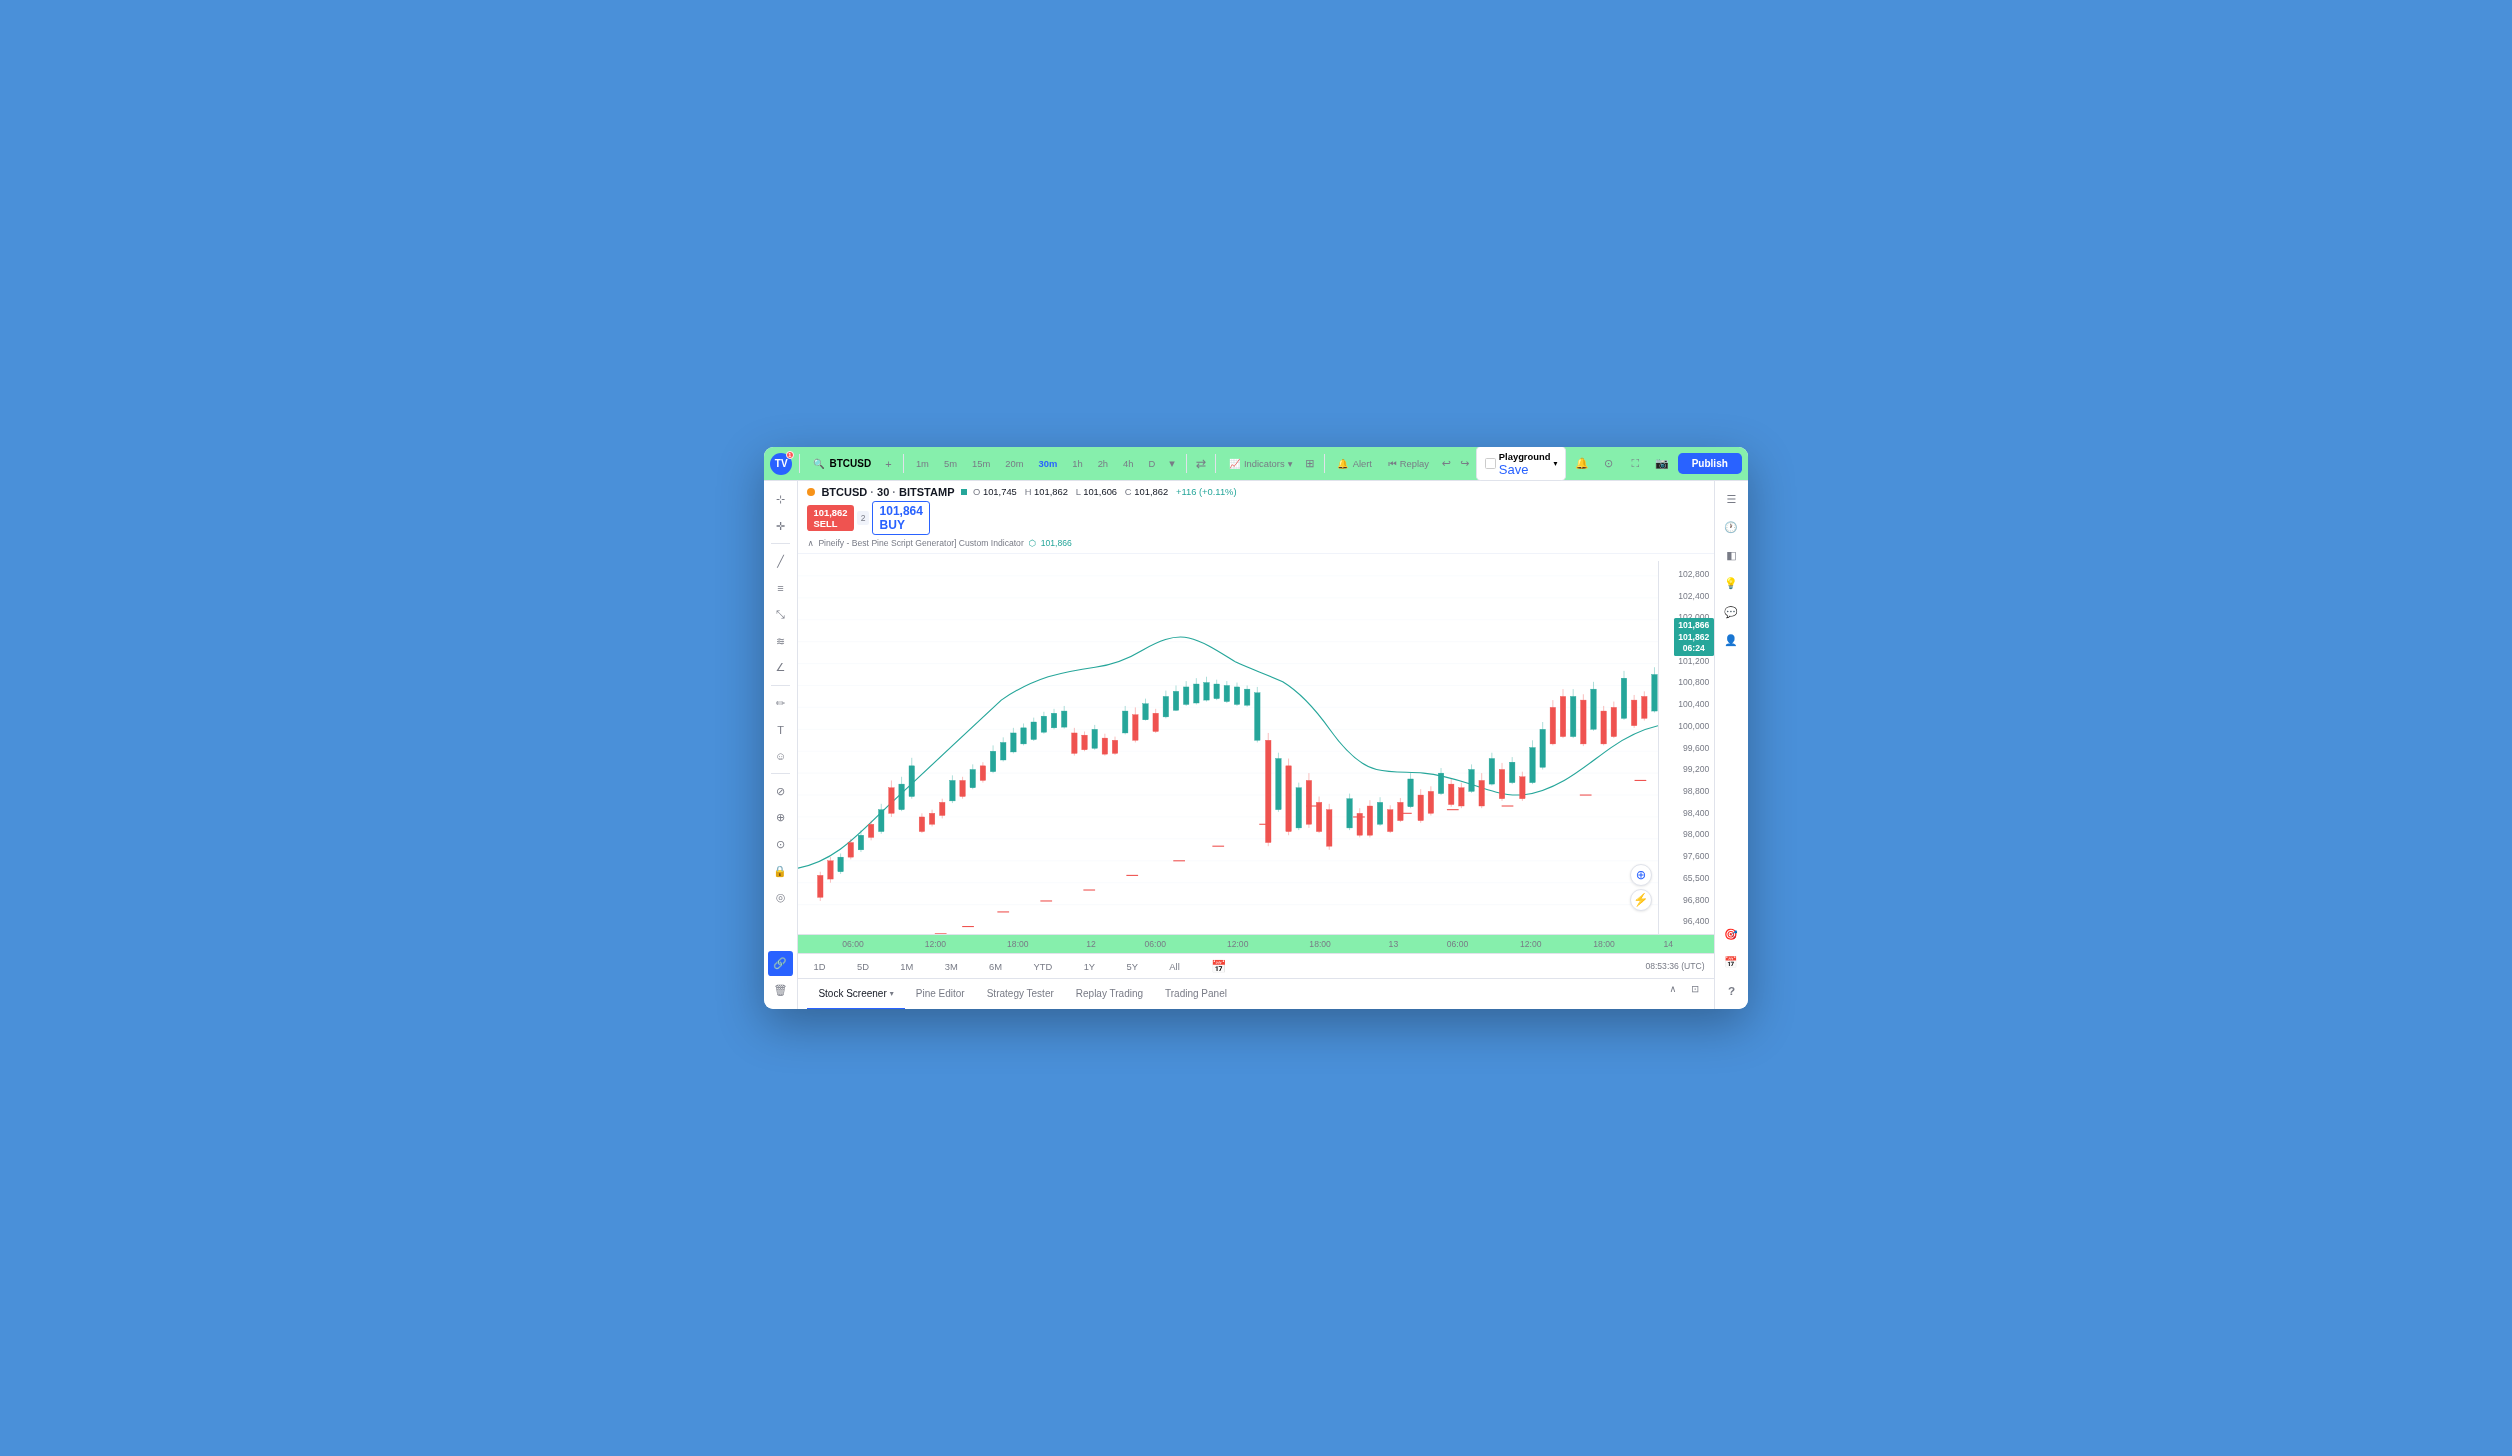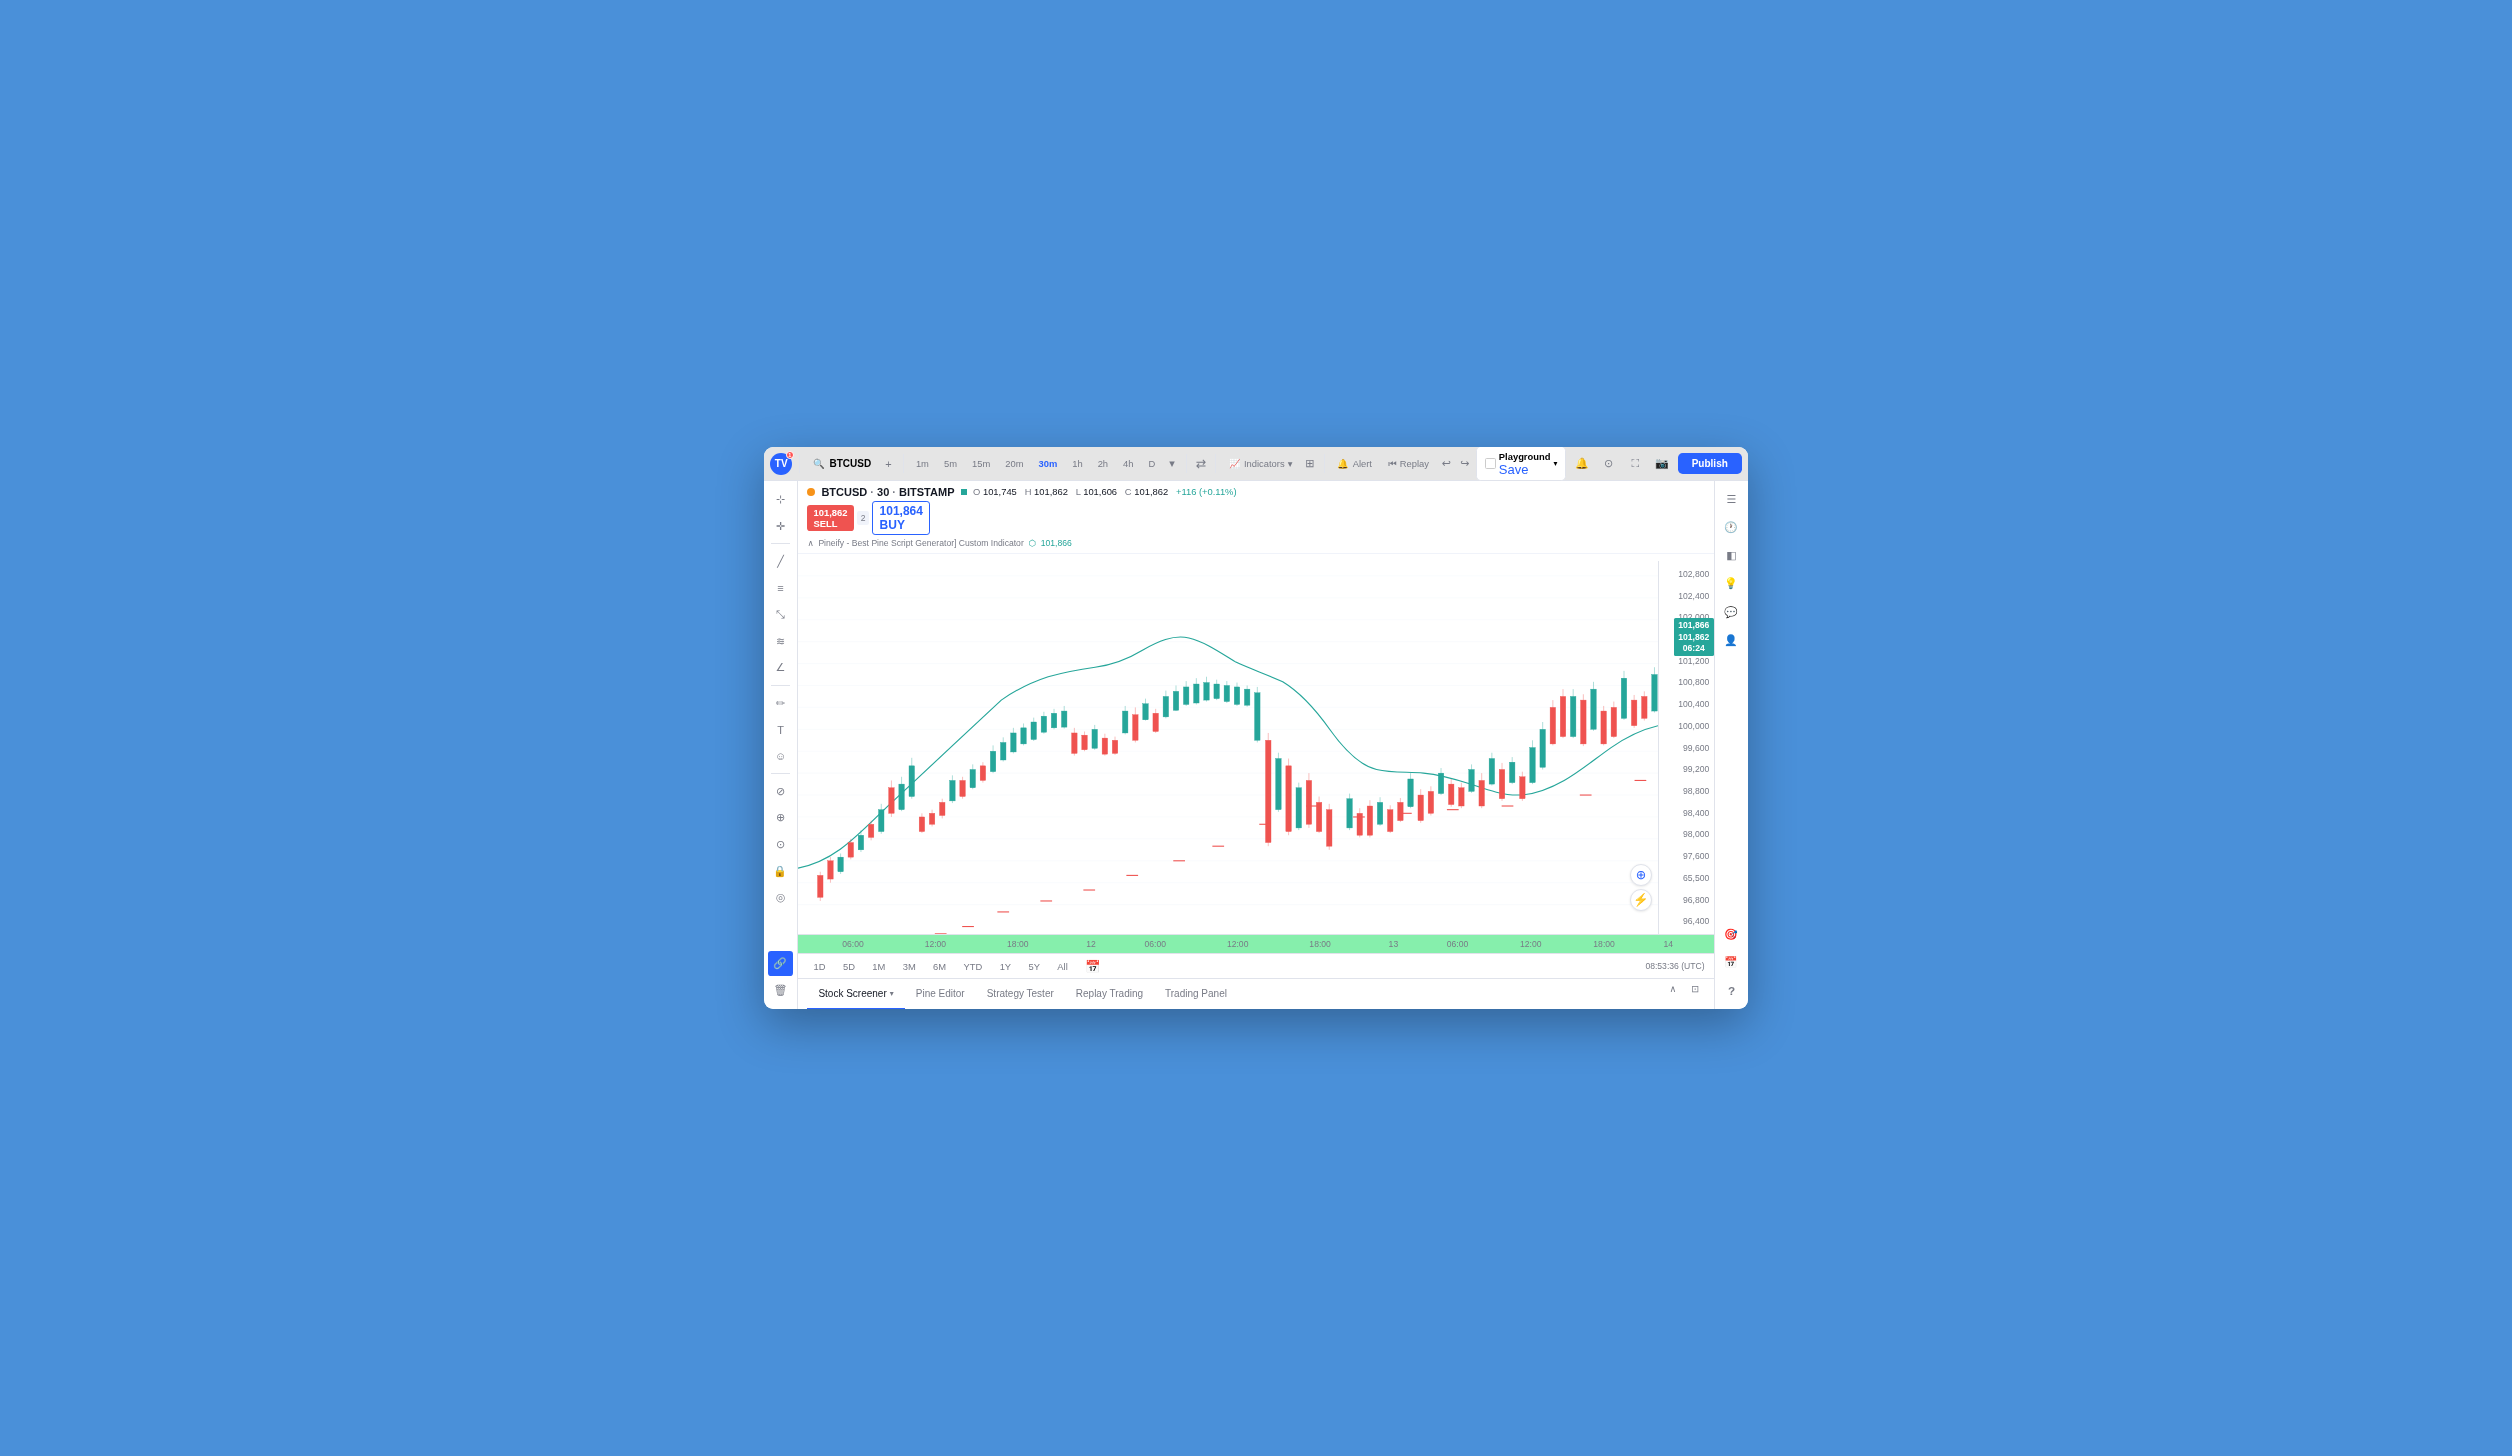--- a/index.html
+++ b/index.html
@@ -17,21 +17,21 @@
       background: #ffffff;
       border-radius: 9.4px;
       box-shadow: 0 15.6px 47px rgba(0,0,0,0.3);
       overflow: hidden;
       display: flex;
       flex-direction: column;
     }
     
     .toolbar {
       height: 34px;
-      background: #e5e5e5;
+      background: #86efac;
       border-bottom: 0.8px solid #e0e3eb;
       display: flex;
       align-items: center;
       padding: 0 6.2px;
       gap: 4px;
       flex-shrink: 0;
     }
     .toolbar-logo {
       width: 22px;
       height: 22px;
@@ -308,21 +308,21 @@
       position: absolute;
       transform: translateX(-50%);
     }
     .timerange-bar {
       height: 25px;
       background: #ffffff;
       border-top: 0.8px solid #e0e3eb;
       display: flex;
       align-items: center;
       padding: 0 9.4px;
-      gap: 5px;
+      gap: 19px;
       flex-shrink: 0;
     }
     .tr-btn {
       padding: 2.3px 6.2px;
       border-radius: 3.1px;
       font-size: 9.4px;
       font-weight: 500;
       cursor: pointer;
       color: #787b86;
       border: none;

